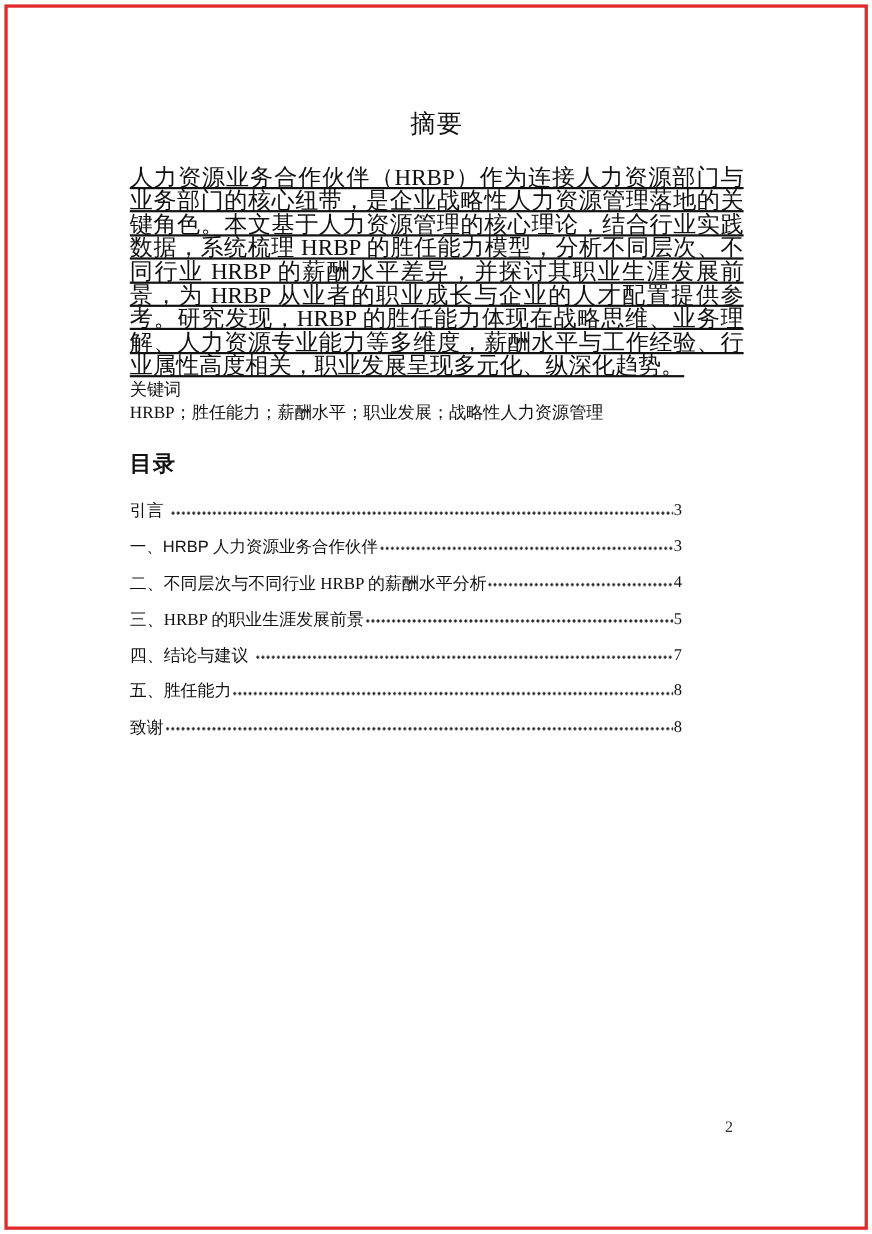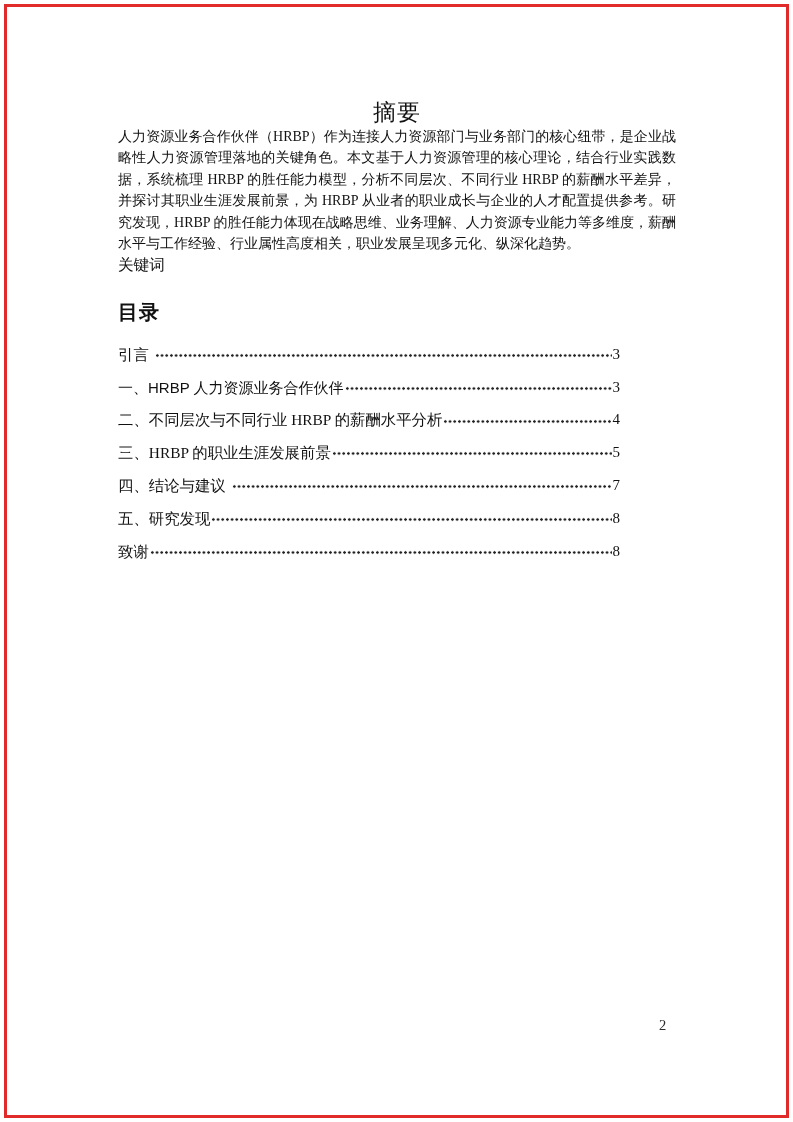--- a/index.html
+++ b/index.html
@@ -30,25 +30,26 @@
   }
   .abstract-title {
     font-size: 23px;
     line-height: 27px;
     font-weight: normal;
     text-align: center;
     margin: 0;
     letter-spacing: 1px;
   }
   .abstract-body {
-    margin: 0 0 0 0;
-    font-size: 14px;
+    margin: 25px 0 0 0;
+    font-size: 21px;
     line-height: 21.4px;
     text-align: justify;
     text-justify: inter-character;
+    text-decoration: underline;
   }
   .kw-label, .kw-line {
     font-size: 15.6px;
     line-height: 21.4px;
     text-align: left;
   }
   .toc-title {
     margin: 23px 0 12px 0;
     font-size: 20px;
     line-height: 26px;
@@ -105,20 +106,21 @@
 
 <div class="page-border"></div>
 
 <div class="content">
 
   <h1 class="abstract-title">摘要</h1>
 
   <p class="abstract-body">人力资源业务合作伙伴（HRBP）作为连接人力资源部门与业务部门的核心纽带，是企业战略性人力资源管理落地的关键角色。本文基于人力资源管理的核心理论，结合行业实践数据，系统梳理 HRBP 的胜任能力模型，分析不同层次、不同行业 HRBP 的薪酬水平差异，并探讨其职业生涯发展前景，为 HRBP 从业者的职业成长与企业的人才配置提供参考。研究发现，HRBP 的胜任能力体现在战略思维、业务理解、人力资源专业能力等多维度，薪酬水平与工作经验、行业属性高度相关，职业发展呈现多元化、纵深化趋势。</p>
 
   <div class="kw-label">关键词</div>
+  <div class="kw-line">HRBP；胜任能力；薪酬水平；职业发展；战略性人力资源管理</div>
 
   <h2 class="toc-title">目录</h2>
 
   <div class="toc-list">
 
     <div class="toc-entry">
       <span class="toc-entry-title gap-after">引言</span>
       <span class="toc-leader"></span>
       <span class="toc-page-num">3</span>
     </div>
@@ -141,21 +143,21 @@
       <span class="toc-page-num">5</span>
     </div>
 
     <div class="toc-entry">
       <span class="toc-entry-title gap-after">四、结论与建议</span>
       <span class="toc-leader"></span>
       <span class="toc-page-num">7</span>
     </div>
 
     <div class="toc-entry">
-      <span class="toc-entry-title">五、研究发现</span>
+      <span class="toc-entry-title">五、胜任能力</span>
       <span class="toc-leader"></span>
       <span class="toc-page-num">8</span>
     </div>
 
     <div class="toc-entry">
       <span class="toc-entry-title">致谢</span>
       <span class="toc-leader"></span>
       <span class="toc-page-num">8</span>
     </div>
 

